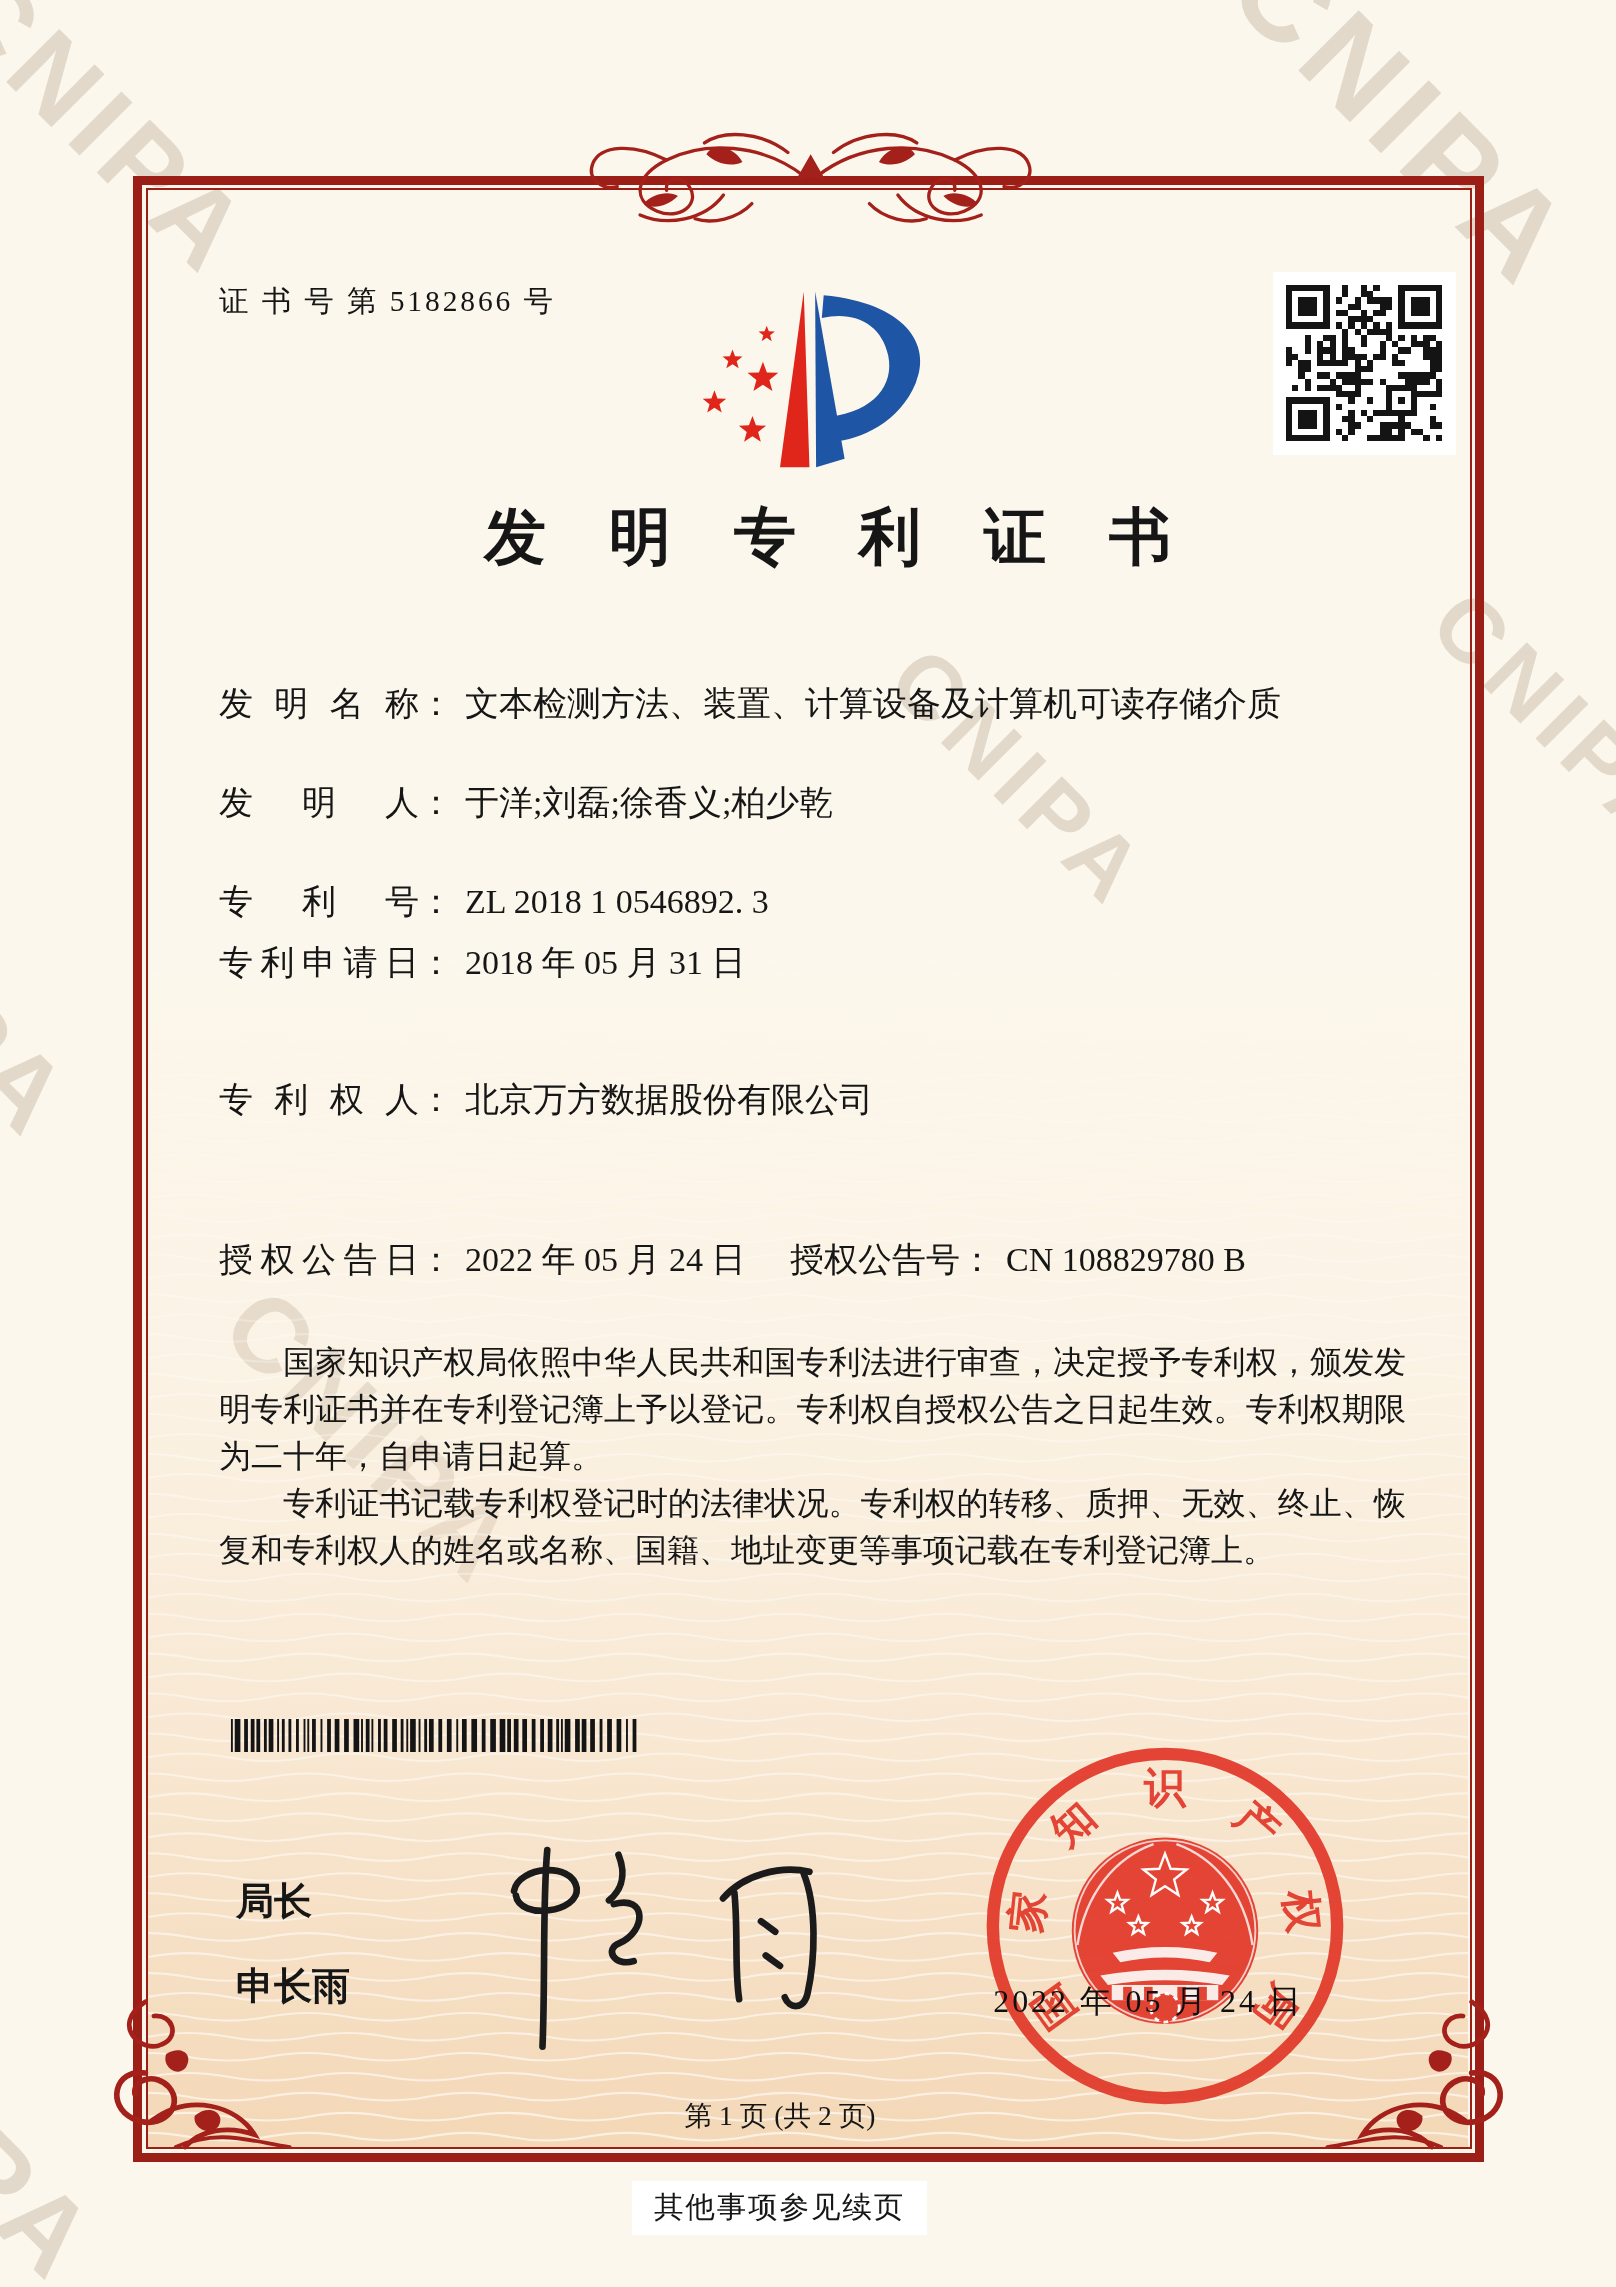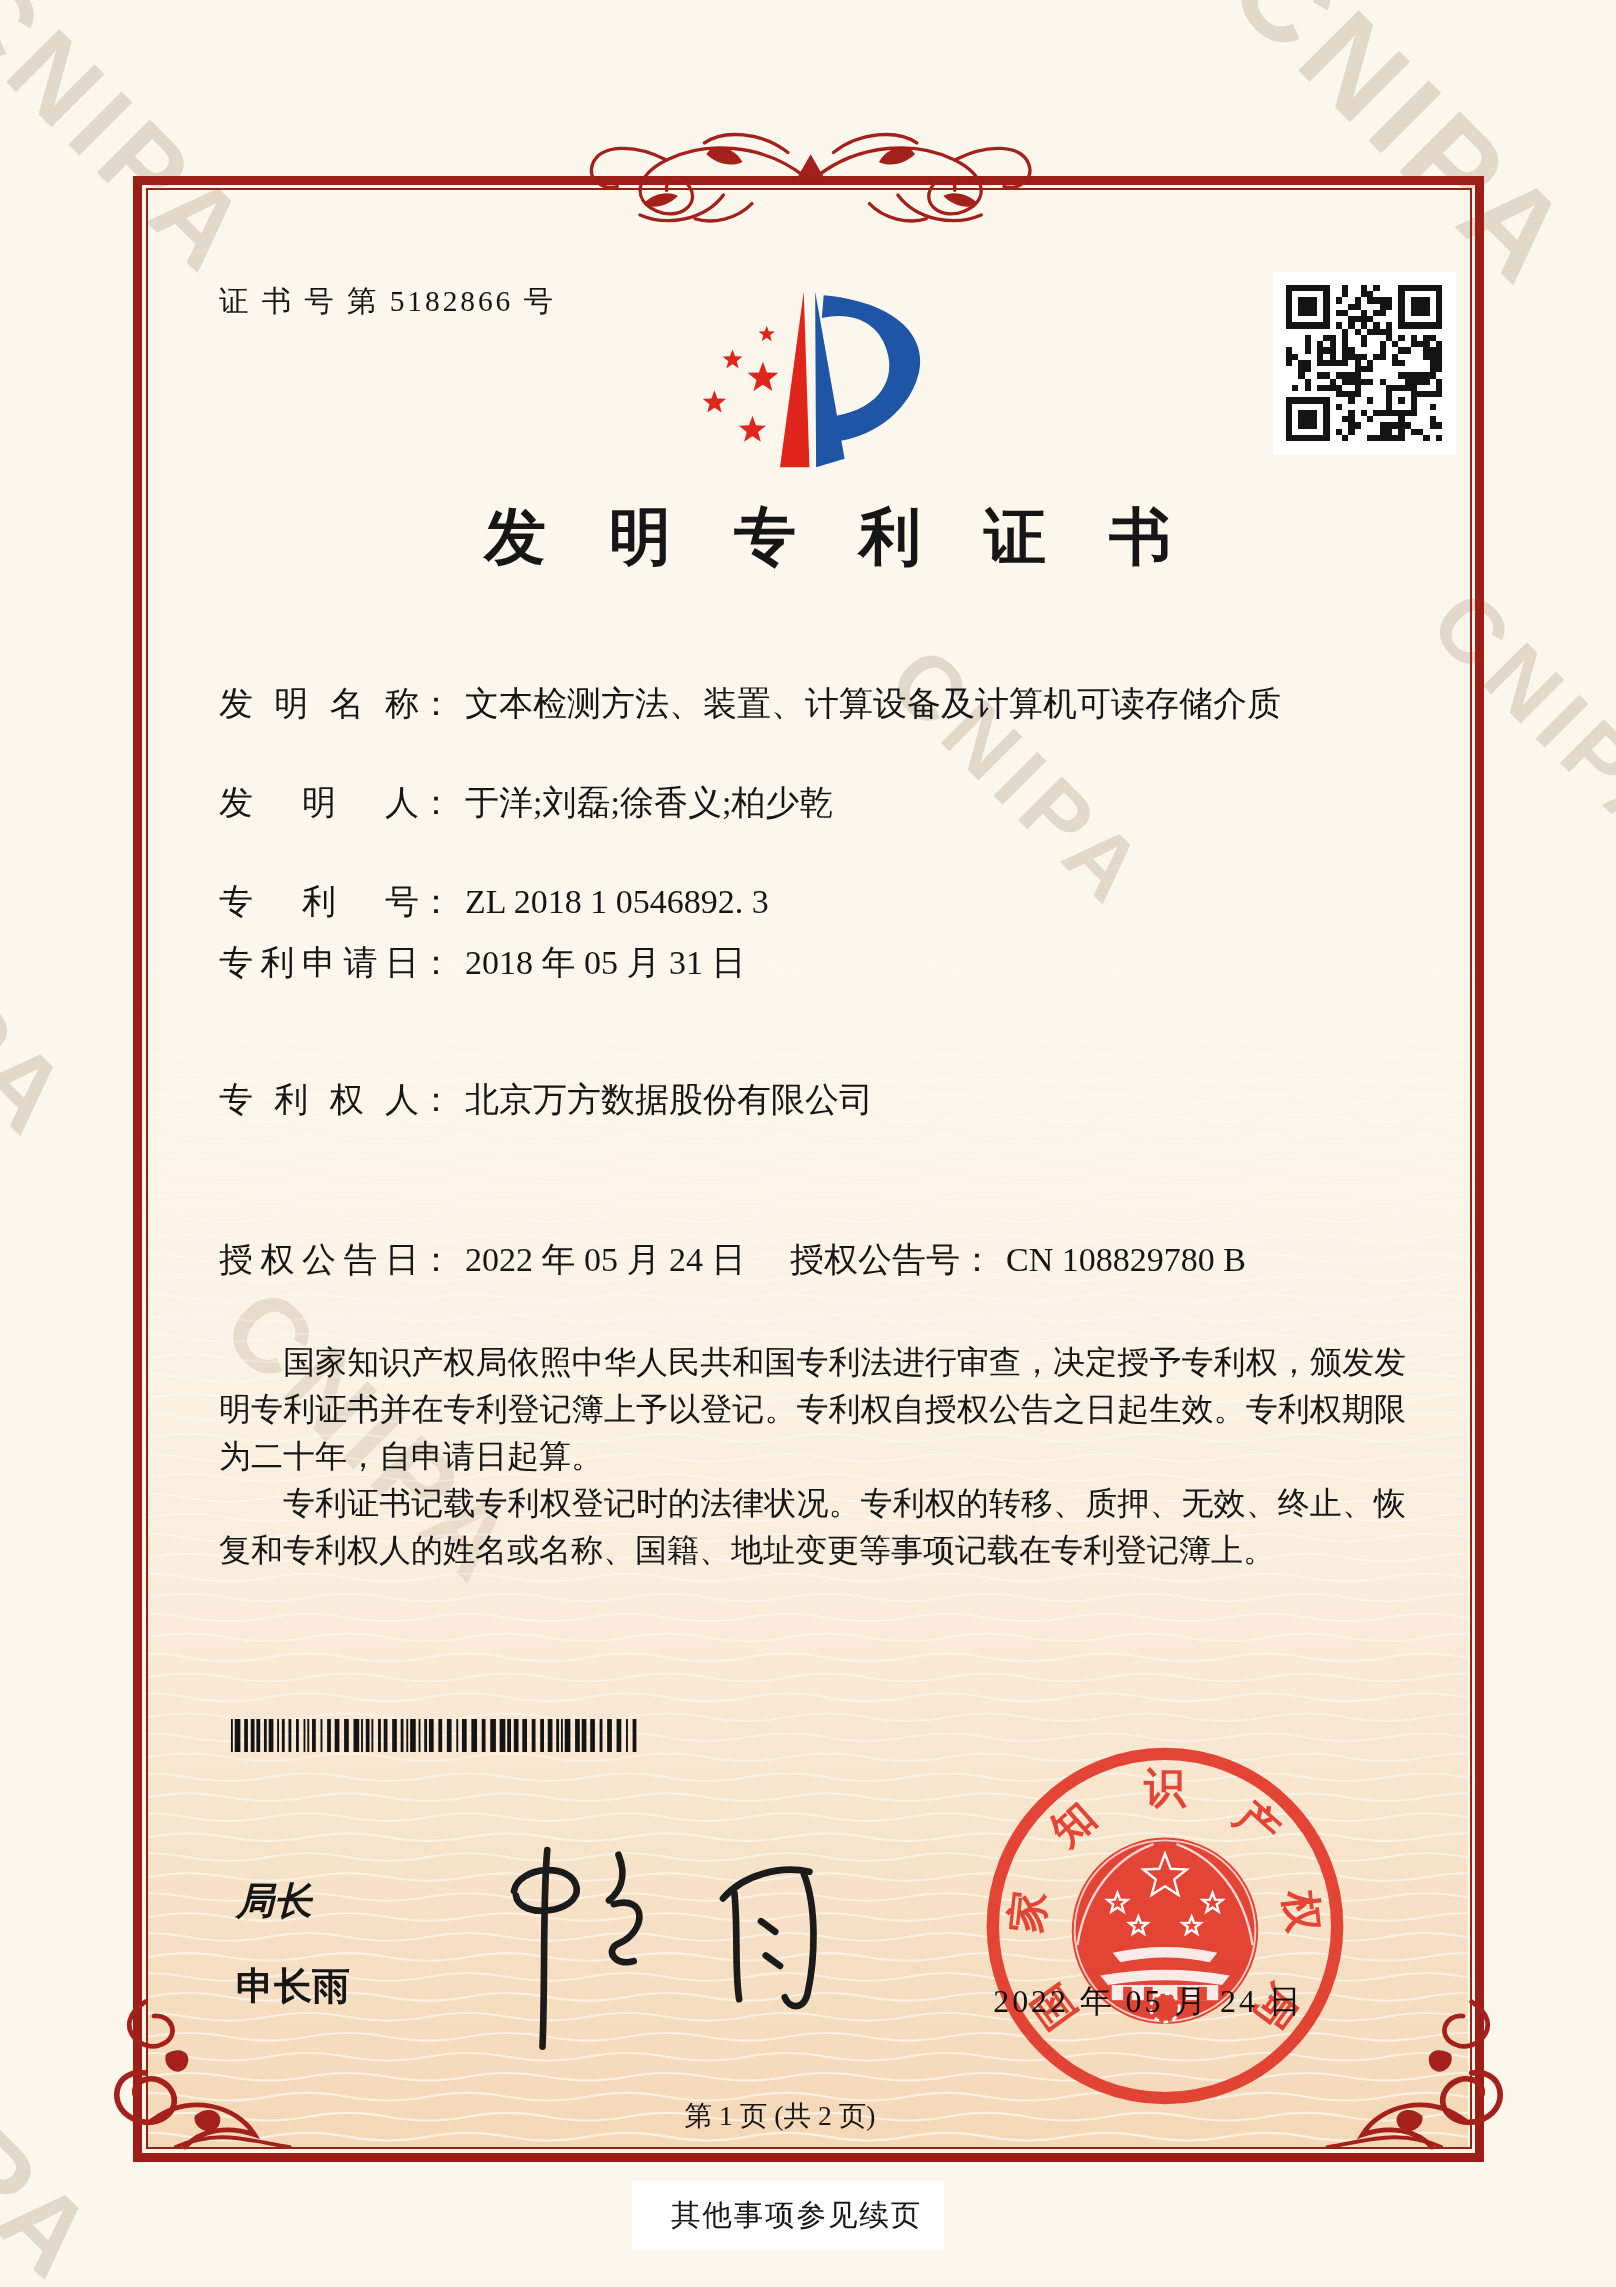--- a/index.html
+++ b/index.html
@@ -34,22 +34,22 @@
       line-height:47px;z-index:5;text-align:justify;}
   .body-text p{margin:0;text-indent:2em;}
   
   .sig-label{position:absolute;left:236px;font-size:38px;z-index:5;
       font-family:"Liberation Sans","DejaVu Sans",sans-serif;font-weight:600;}
   
   .seal-date{position:absolute;left:956px;top:1980px;width:385px;text-align:center;
       font-size:32px;letter-spacing:2.9px;z-index:7;color:#101010;}
   
   .page-info{position:absolute;left:133px;top:2097px;width:1294px;text-align:center;font-size:27.6px;z-index:5;}
-  .note-box{position:absolute;left:632px;top:2181px;width:295px;height:69px;background:#ffffff;
-      z-index:5;display:flex;align-items:center;justify-content:center;font-size:29.5px;letter-spacing:1.9px;padding-left:17px;}
+  .note-box{position:absolute;left:632px;top:2181px;width:295px;height:54px;background:#ffffff;
+      z-index:5;display:flex;align-items:center;justify-content:center;font-size:29.5px;letter-spacing:1.9px;}
   svg{display:block;}
 </style>
 </head>
 <body>
 
 <div class="page">
 
   <div class="wm" style="left:9.5px;top:-57px;font-size:109px;">CNIPA</div>
   <div class="wm" style="left:1303px;top:-86px;font-size:124px;">CNIPA</div>
   <div class="wm" style="left:942px;top:628px;font-size:90px;">CNIPA</div>
@@ -460,21 +460,21 @@
       <rect x="365" y="0" width="5" height="35" fill="#141414"></rect>
       <rect x="372" y="0" width="5" height="35" fill="#141414"></rect>
       <rect x="381" y="0" width="5" height="35" fill="#141414"></rect>
       <rect x="391" y="0" width="3" height="35" fill="#141414"></rect>
       <rect x="399" y="0" width="5" height="35" fill="#141414"></rect>
       <rect x="409" y="0" width="5" height="35" fill="#141414"></rect>
       <rect x="419" y="0" width="2" height="35" fill="#141414"></rect>
       <rect x="426" y="0" width="4" height="35" fill="#141414"></rect>
     </svg>
 
-  <div class="sig-label" style="top:1876px;font-style:italic;">局长</div>
+  <div class="sig-label" style="top:1876px;">局长</div>
   <div class="sig-label" style="top:1961px;">申长雨</div>
 
   <svg class="abs" style="left:495px;top:1826px;z-index:6;" width="380" height="238" viewBox="520 1920 400 250">
     <g stroke="#1b1b1b" stroke-width="7" fill="none" stroke-linecap="round" stroke-linejoin="round">
       <path d="M575,1945 C570,2000 573,2080 570,2152"></path>
       <path d="M540,1988 C545,1962 601,1957 606,1985 C609,2011 546,2019 542,1993"></path>
       <path d="M650,1950 C660,1975 650,1990 640,1998"></path>
       <path d="M645,2002 C681,1992 679,2031 651,2043 C635,2049 645,2068 666,2062"></path>
       <path d="M760,1996 C781,1971 821,1961 851,1968"></path>
       <path d="M772,1990 C776,2030 772,2070 777,2102"></path>

